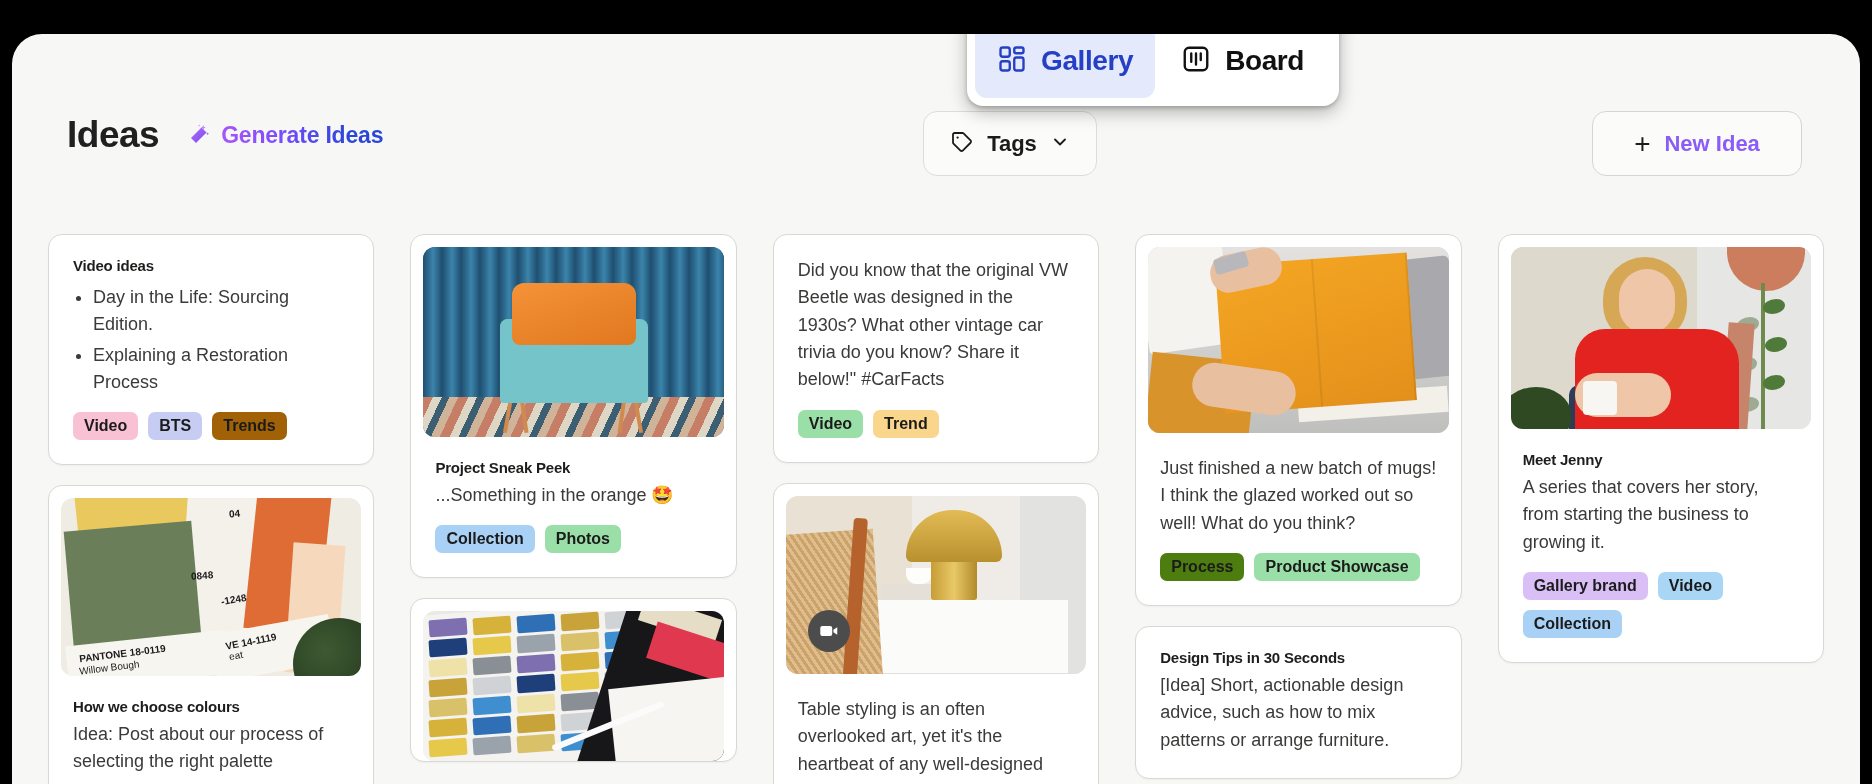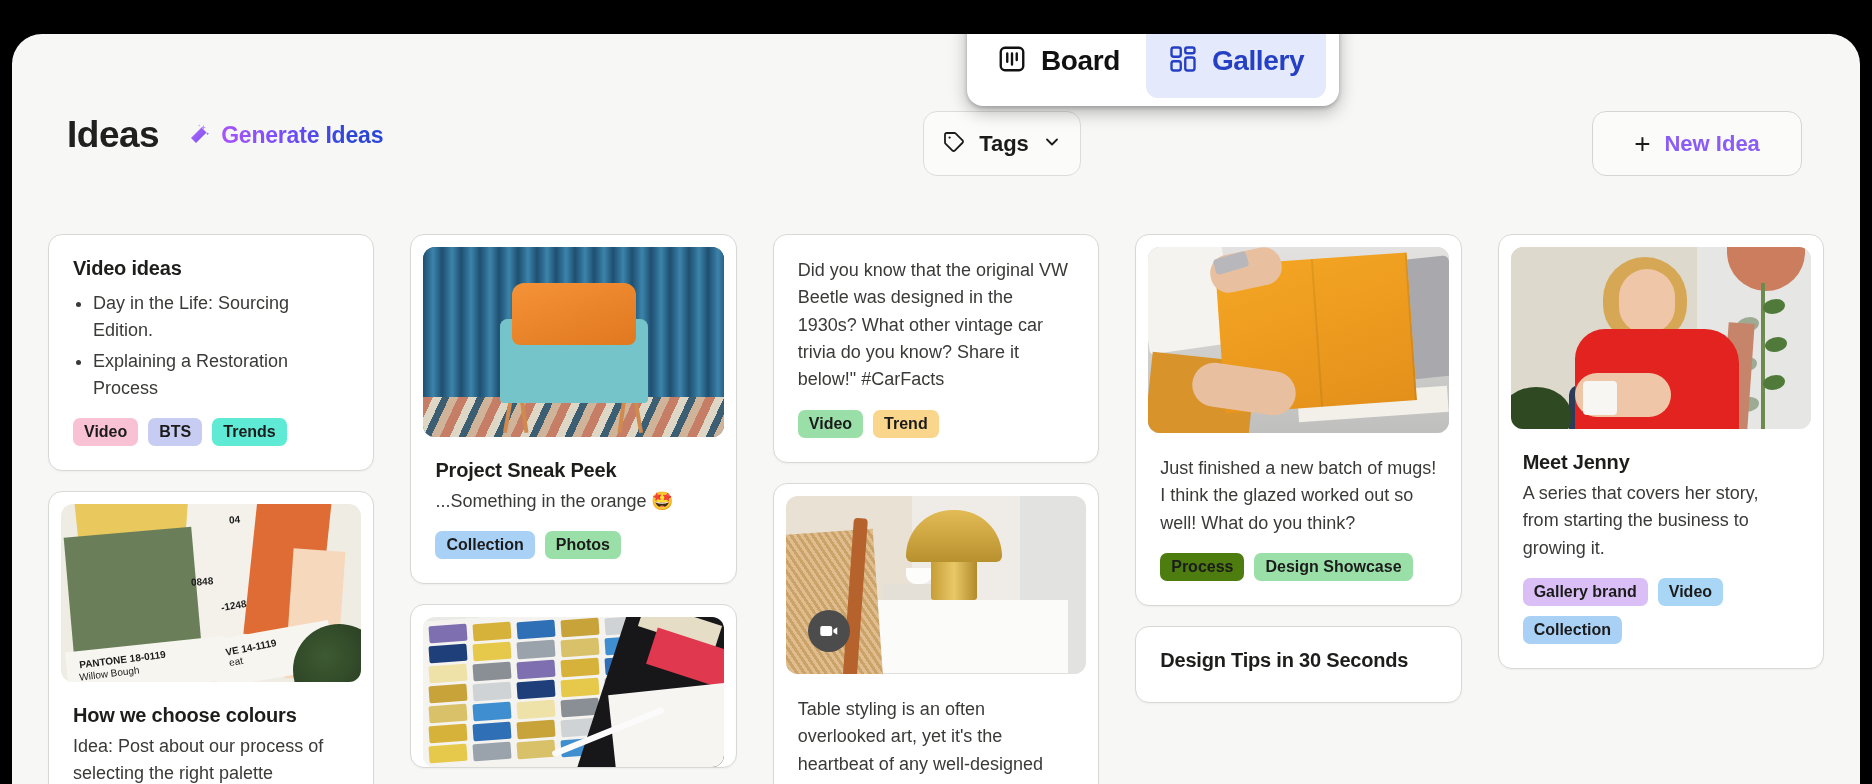--- a/index.html
+++ b/index.html
@@ -40,21 +40,21 @@
   .generate-label {
     font-size: 23px; font-weight: bold;
     background: linear-gradient(90deg, #a855f7 0%, #7c4dff 35%, #2a46d8 80%);
     -webkit-background-clip: text; background-clip: text;
     -webkit-text-fill-color: transparent; color: transparent;
     letter-spacing: -0.2px;
   }
 
   .tags-button {
     position: absolute; left: 911px; top: 77px;
-    width: 158px; height: 65px;
+    width: 174px; height: 65px;
     background: #fbfbfa; border: 1.5px solid #dcdcd8;
     border-radius: 14px;
     display: flex; align-items: center; justify-content: center; gap: 13px;
     cursor: pointer;
   }
   .tags-label { font-size: 22px; font-weight: bold; color: #1b1b1b; }
 
   .new-idea-button {
     position: absolute; left: 1580px; top: 77px;
     width: 210px; height: 65px;
@@ -99,21 +99,21 @@
   .card {
     background: #ffffff;
     border: 1.5px solid #d8d8d4;
     border-radius: 14px;
     overflow: hidden;
     box-shadow: 0 1px 2px rgba(0,0,0,0.04);
     cursor: pointer;
   }
   .card-body { padding: 22px 24px 24px 24px; }
   .card-title {
-    font-size: 20px; font-weight: bold; color: #1d1d1b;
+    font-size: 15px; font-weight: bold; color: #1d1d1b;
     margin-bottom: 6px; letter-spacing: -0.2px;
   }
   .card-text {
     font-size: 18px; color: #3a3a38; line-height: 1.52;
   }
   .card-list { margin: 10px 0 0 20px; }
   .card-list li { font-size: 18px; color: #3a3a38; line-height: 1.5; margin-bottom: 4px; }
 
   .tag-row { display: flex; flex-wrap: wrap; gap: 10px; margin-top: 16px; }
   .tag {
@@ -296,57 +296,57 @@
       </span>
     </div>
 
     <div class="new-idea-button">
       <span class="plus-icon">+</span>
       <span class="new-idea-label">New Idea</span>
     </div>
   </div>
 
   <div class="view-switcher">
-    <div class="view-opt">
-      <span>
-        <svg width="30" height="30" viewBox="0 0 24 24" fill="none" stroke="#111" stroke-width="1.9" stroke-linecap="round">
-          <rect x="3" y="3" width="18" height="18" rx="3.4"></rect>
-          <path d="M8.2 7.6v6.6M12 7.6v8.8M15.8 7.6v5.2"></path>
-        </svg>
-      </span>
-      <span class="label">Board</span>
-    </div>
     <div class="view-opt active">
       <span>
         <svg width="30" height="30" viewBox="0 0 24 24" fill="none" stroke="#2540c4" stroke-width="1.9">
           <rect x="2.8" y="2.8" width="7.4" height="7.4" rx="1.8"></rect>
           <rect x="13.8" y="2.8" width="7.4" height="4.6" rx="1.6"></rect>
           <rect x="2.8" y="13.8" width="7.4" height="7.4" rx="1.8"></rect>
           <rect x="13.8" y="10.8" width="7.4" height="10.4" rx="1.8"></rect>
         </svg>
       </span>
       <span class="label">Gallery</span>
     </div>
+    <div class="view-opt">
+      <span>
+        <svg width="30" height="30" viewBox="0 0 24 24" fill="none" stroke="#111" stroke-width="1.9" stroke-linecap="round">
+          <rect x="3" y="3" width="18" height="18" rx="3.4"></rect>
+          <path d="M8.2 7.6v6.6M12 7.6v8.8M15.8 7.6v5.2"></path>
+        </svg>
+      </span>
+      <span class="label">Board</span>
+    </div>
   </div>
 
   <div class="board">
 
     <div class="column">
 
       <div class="card">
         <div class="card-body">
           <div class="card-title">Video ideas</div>
           <ul class="card-list">
             <li>Day in the Life: Sourcing Edition.</li>
             <li>Explaining a Restoration Process</li>
           </ul>
           <div class="tag-row">
             <span class="tag" style="background:#f9c2d4">Video</span>
             <span class="tag" style="background:#c6ccf2">BTS</span>
-            <span class="tag" style="background:#5eead4">Trends</span>
+            <span class="tag" style="background:#a16207">Trends</span>
           </div>
         </div>
       </div>
 
       <div class="card">
         <div class="media-pad">
           <div class="media rounded">
             <div class="img-pantone">
               <div class="sw yellow"></div>
               <div class="sw white1"></div>
@@ -510,28 +510,29 @@
               <div class="hand1"></div>
                 <div class="watch"></div>
               <div class="hand2"></div>
             </div>
           </div>
         </div>
         <div class="card-body">
           <div class="card-text">Just finished a new batch of mugs! I think the glazed worked out so well! What do you think?</div>
           <div class="tag-row">
             <span class="tag" style="background:#4d7c0f">Process</span>
-            <span class="tag" style="background:#9adfa7">Design Showcase</span>
+            <span class="tag" style="background:#9adfa7">Product Showcase</span>
           </div>
         </div>
       </div>
 
       <div class="card">
         <div class="card-body">
           <div class="card-title">Design Tips in 30 Seconds</div>
+          <div class="card-text">[Idea] Short, actionable design advice, such as how to mix patterns or arrange furniture.</div>
         </div>
       </div>
     </div>
 
     <div class="column">
 
       <div class="card">
         <div class="media-pad">
           <div class="media rounded">
             <div class="img-jenny">

